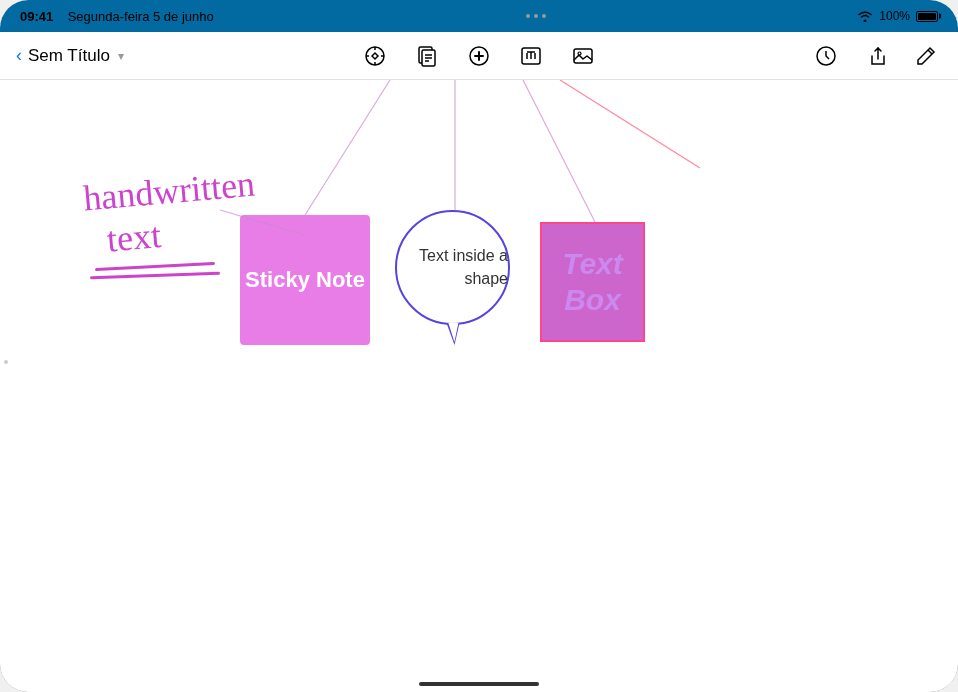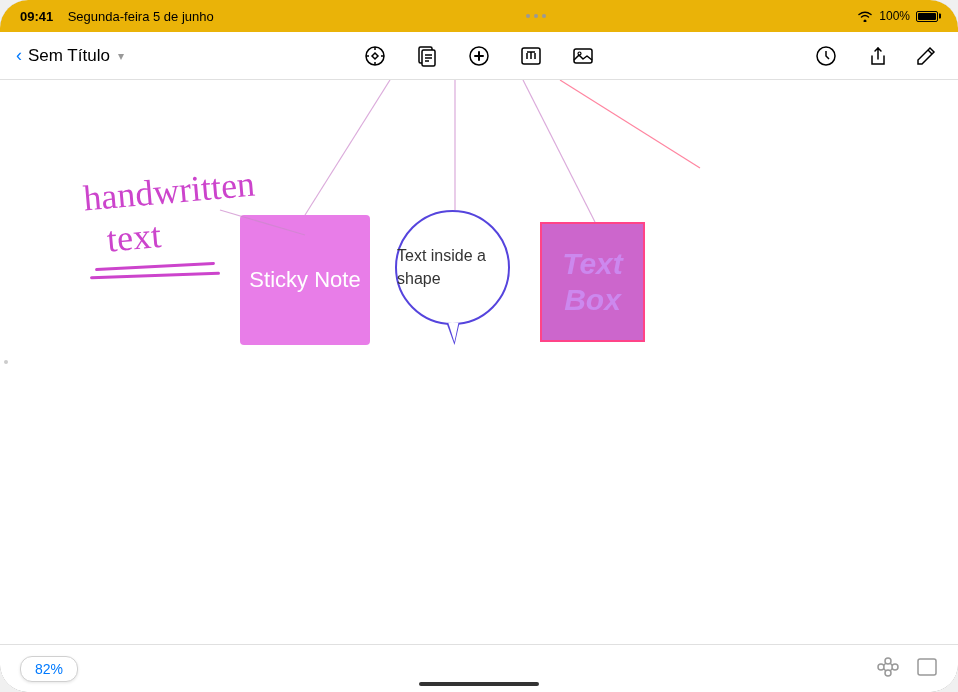--- a/index.html
+++ b/index.html
@@ -23,21 +23,21 @@
       box-shadow: 0 0 0 2px #c0c0c0, 0 20px 60px rgba(0,0,0,0.3);
     }
 
     
     .status-bar {
       position: absolute;
       top: 0;
       left: 0;
       right: 0;
       height: 32px;
-      background: #eab308;
+      background: #0369a1;
       display: flex;
       align-items: center;
       justify-content: space-between;
       padding: 0 20px;
       z-index: 100;
     }
 
     .status-time {
       font-size: 13px;
       font-weight: 600;
@@ -230,21 +230,21 @@
       left: 240px;
       width: 130px;
       height: 130px;
       background: #e87de8;
       border-radius: 4px;
       display: flex;
       align-items: center;
       justify-content: center;
       text-align: center;
       font-size: 22px;
-      font-weight: 400;
+      font-weight: 700;
       color: white;
       cursor: pointer;
     }
 
     
     .speech-bubble {
       position: absolute;
       top: 130px;
       left: 395px;
       width: 115px;
@@ -253,21 +253,21 @@
 
     .speech-bubble-body {
       width: 115px;
       height: 115px;
       border: 2.5px solid #5544dd;
       border-radius: 50%;
       background: white;
       display: flex;
       align-items: center;
       justify-content: center;
-      text-align: left;
+      text-align: right;
       font-size: 16px;
       color: #333;
       line-height: 1.4;
       position: relative;
       z-index: 2;
     }
 
     .speech-bubble-tail {
       position: absolute;
       bottom: 0;
@@ -554,40 +554,16 @@
 
     <div class="text-box">
       <div class="text-box-text">
         Text<br>Box
       </div>
     </div>
 
 
   </div>
 
-  <div class="bottom-bar">
-    <div class="zoom-badge">82%</div>
-    <div class="bottom-right">
-
-      <div style="cursor:pointer;">
-        <svg width="24" height="20" viewBox="0 0 24 20" fill="none" stroke="#999" stroke-width="1.5">
-          <circle cx="5" cy="10" r="3"></circle>
-          <circle cx="12" cy="4" r="3"></circle>
-          <circle cx="19" cy="10" r="3"></circle>
-          <circle cx="12" cy="16" r="3"></circle>
-          <line x1="7.5" y1="8.5" x2="10" y2="6"></line>
-          <line x1="14" y1="6" x2="16.5" y2="8.5"></line>
-          <line x1="16.5" y1="11.5" x2="14" y2="14"></line>
-          <line x1="10" y1="14" x2="7.5" y2="11.5"></line>
-        </svg>
-      </div>
-
-      <div style="cursor:pointer;">
-        <svg width="22" height="20" viewBox="0 0 22 20" fill="none" stroke="#999" stroke-width="1.5">
-          <rect x="2" y="2" width="18" height="16" rx="2"></rect>
-        </svg>
-      </div>
-    </div>
-  </div>
 
   <div class="home-indicator"></div>
 
 </div>
 
 </body></html>

